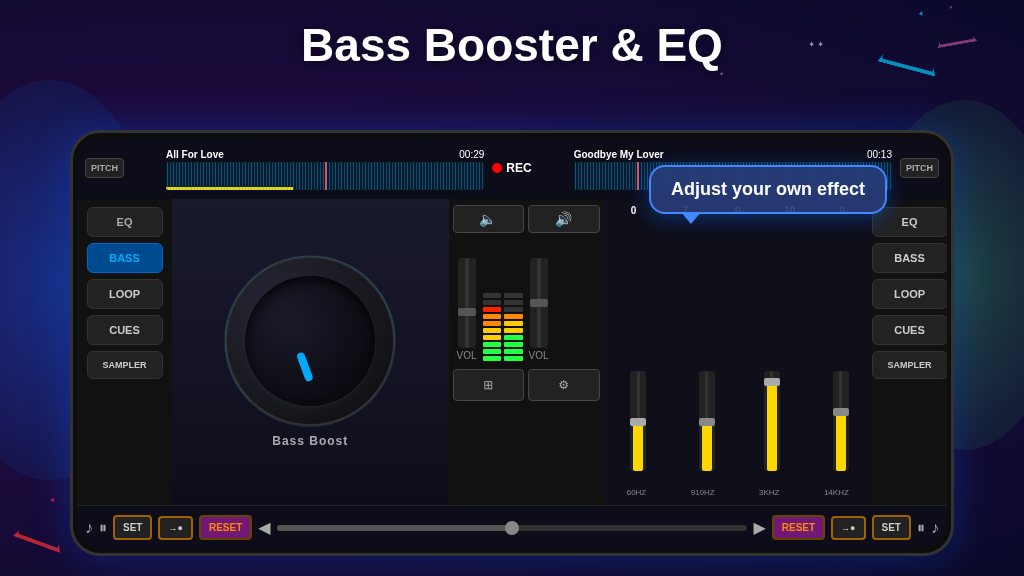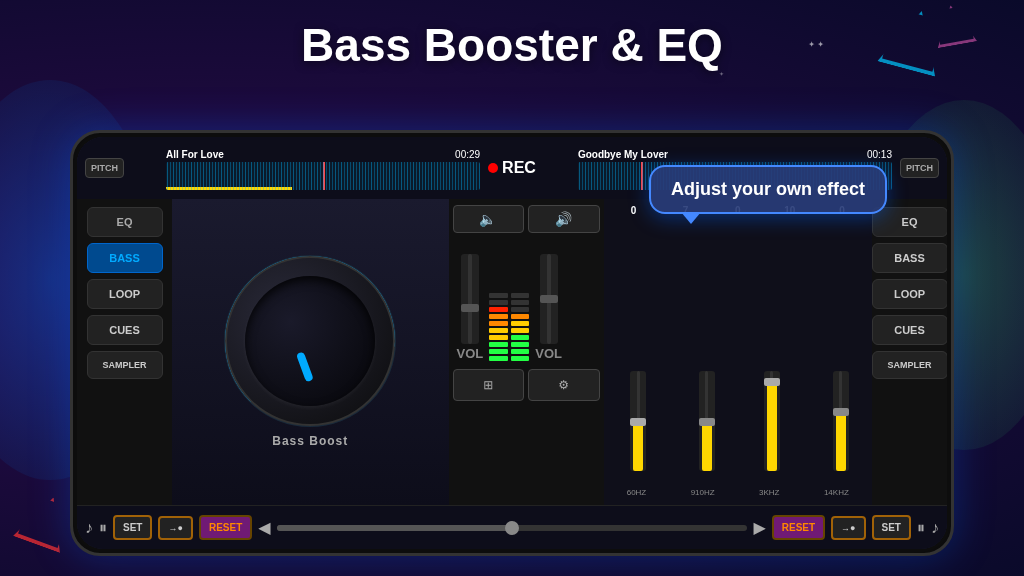--- a/index.html
+++ b/index.html
@@ -313,22 +313,22 @@
 
     .vol-fader-group {
       display: flex;
       flex-direction: column;
       align-items: center;
       gap: 2px;
     }
 
     .vol-label {
       color: #888;
-      font-size: 13px;
-      font-weight: bold;
+      font-size: 10px;
+      font-weight: normal;
       text-align: center;
     }
 
     .vol-fader {
       width: 18px;
       height: 90px;
       background: #222;
       border-radius: 3px;
       position: relative;
       display: flex;
@@ -595,21 +595,21 @@
           <span class="track-time">00:29</span>
         </div>
         <div class="waveform-visual">
           <div class="yellow-progress"></div>
           <div class="playhead"></div>
         </div>
       </div>
 
       <div style="display:flex;align-items:center;gap:4px;flex-shrink:0;">
         <div class="rec-dot"></div>
-        <span style="color:#fff;font-size:16px;font-weight:bold;">REC</span>
+        <span style="color:#fff;font-size:12px;font-weight:bold;">REC</span>
       </div>
 
       <div class="waveform-right">
         <div class="track-info">
           <span class="track-name">Goodbye My Lover</span>
           <span class="track-time">00:13</span>
         </div>
         <div class="waveform-visual">
           <div class="playhead" style="left:20%;"></div>
         </div>

